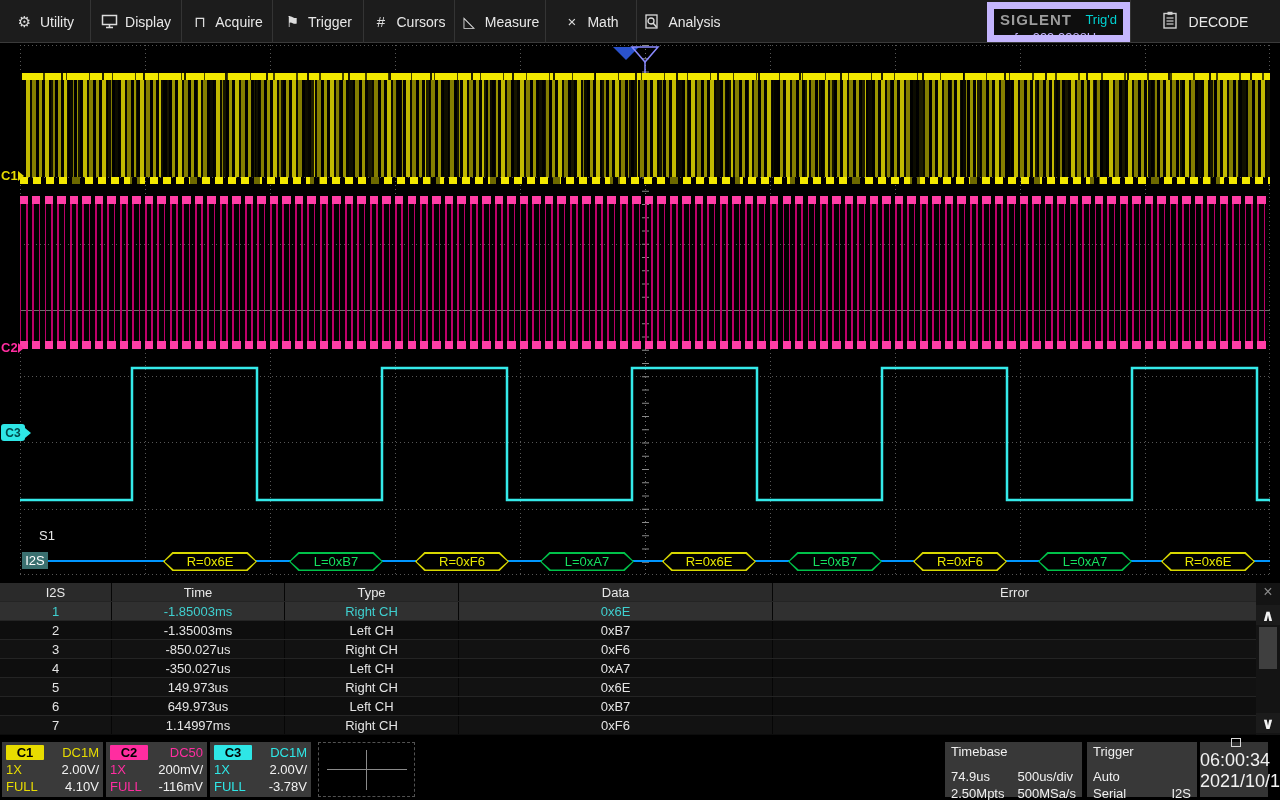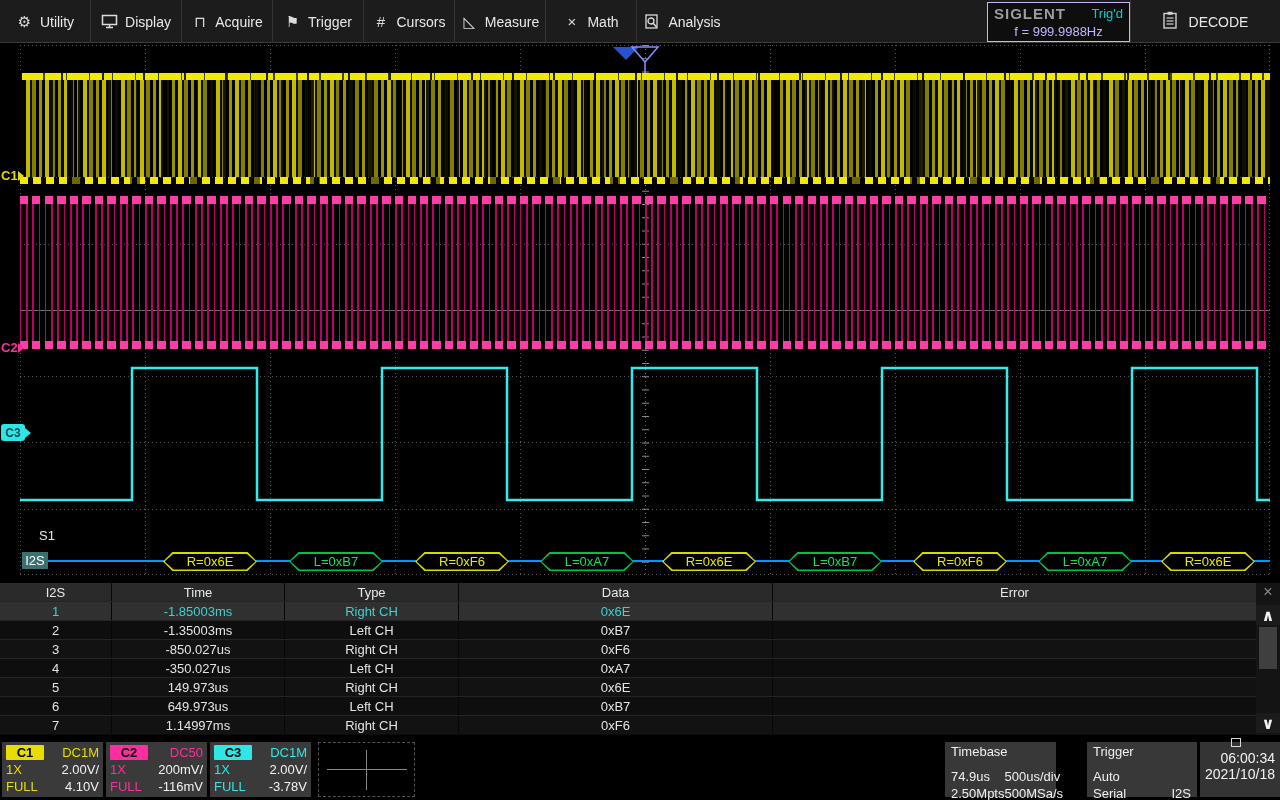--- a/index.html
+++ b/index.html
@@ -9,21 +9,21 @@
 
   
   .menubar { position:absolute; left:0; top:0; width:1280px; height:43px;
              background:#1c1c1c; border-bottom:1px solid #3a3a3a; display:flex; }
   .menu-item { width:91px; height:43px; display:flex; align-items:center; justify-content:center;
                gap:7px; color:#e8e8e8; font-size:14px; border-right:1px solid #343434; cursor:default; }
   .menu-item .mi { color:#dcdcdc; font-size:15px; width:17px; text-align:center; }
   .menu-item svg { display:block; }
 
   .tr-panel { position:absolute; right:150px; top:2px; width:143px; height:40px;
-              background:#0e0e0e; border:1px solid #c4b5fd; }
+              background:#0e0e0e; border:7px solid #c4b5fd; }
   .tr-row1 { display:flex; align-items:center; justify-content:space-between; padding:2px 6px 0 6px; }
   .brand { color:#9c9c9c; font-weight:800; font-size:15px; letter-spacing:1px; }
   .trigd { color:#00d2d2; font-size:13px; }
   .freq { color:#c4b5fd; font-size:13px; text-align:center; padding-top:2px; }
 
   .decode-btn { position:absolute; right:0; top:0; width:150px; height:43px; border-left:1px solid #343434;
                 display:flex; align-items:center; justify-content:center; gap:12px; color:#e8e8e8; font-size:14px; }
 
   
   .plot { position:absolute; left:0; top:44px; width:1280px; height:534px; background:#000; }
@@ -93,22 +93,22 @@
   .ch-r { display:flex; justify-content:space-between; align-items:center; height:17px; font-size:13px; }
   .ch-tag { width:38px; height:15px; display:flex; align-items:center; justify-content:center;
             color:#000; font-weight:bold; font-size:13px; border-radius:1px; }
   .whiteval { color:#f2f2f2; }
   .phbox { position:absolute; left:318px; top:4px; width:97px; height:55px; border:1px dashed #525252; }
   .phbox .ph-h { position:absolute; left:8px; top:26px; width:80px; height:1px; background:#8a8a8a; }
   .phbox .ph-v { position:absolute; left:47px; top:7px; width:1px; height:40px; background:#8a8a8a; }
   .infobox { position:absolute; top:4px; background:#383838; padding:1px 6px; color:#f0f0f0; }
   .ib-title { font-size:13px; height:17px; display:flex; align-items:center; }
   .ib-grid { display:grid; grid-template-columns:1fr auto; row-gap:2px; font-size:13px;margin-top:9px; }
-  .clockbox { position:absolute; left:1200px; top:4px; width:80px; height:55px; background:#343434;
-              color:#f2f2f2; font-size:14px; text-align:right; padding:8px 5px 0 0; z-index:4; }
+  .clockbox { position:absolute; left:1200px; top:4px; width:68px; height:55px; background:#343434;
+              color:#f2f2f2; font-size:18px; text-align:right; padding:8px 5px 0 0; z-index:4; }
   .sq-icon { position:absolute; left:1231px; top:0px; width:10px; height:9px; border:1px solid #d8d8d8; z-index:4; }
 </style>
 </head>
 <body>
 
 <div class="screen">
 
   <header class="menubar">
     <div class="menu-item">
       <span class="mi">⚙</span>
@@ -384,21 +384,21 @@
           <span>FULL</span>
           <span class="whiteval">-3.78V</span>
         </div>
     </div>
 
     <div class="phbox">
       <div class="ph-h"></div>
       <div class="ph-v"></div>
     </div>
 
-    <div class="infobox" style="left:945px; width:111px; height:55px;">
+    <div class="infobox" style="left:945px; width:137px; height:55px;">
       <div class="ib-title">Timebase</div>
       <div class="ib-grid">
         <span>74.9us</span>
         <span>500us/div</span>
         <span>2.50Mpts</span>
         <span>500MSa/s</span>
       </div>
     </div>
 
     <div class="infobox" style="left:1087px; width:110px; height:55px;">

